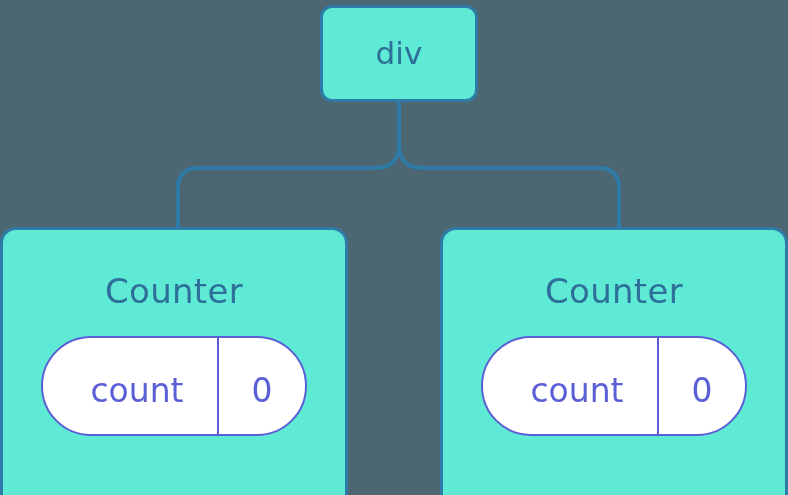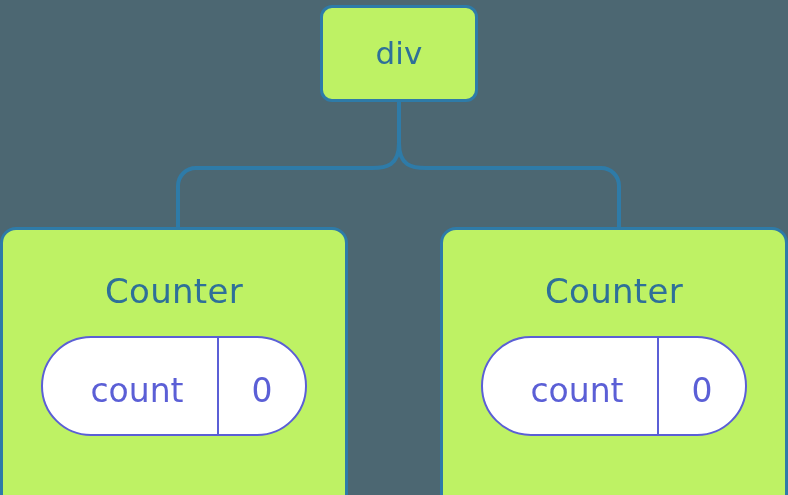--- a/index.html
+++ b/index.html
@@ -26,21 +26,21 @@
     top: 0;
     width: 788px;
     height: 495px;
     pointer-events: none;
   }
 
   
   .node {
     position: absolute;
     box-sizing: border-box;
-    background: #bef264;
+    background: #5eead4;
     border: 3px solid #2e7ba8;
     border-radius: 14px;
     display: flex;
     flex-direction: column;
     align-items: center;
   }
 
   
   .node--root {
     left: 320px;

